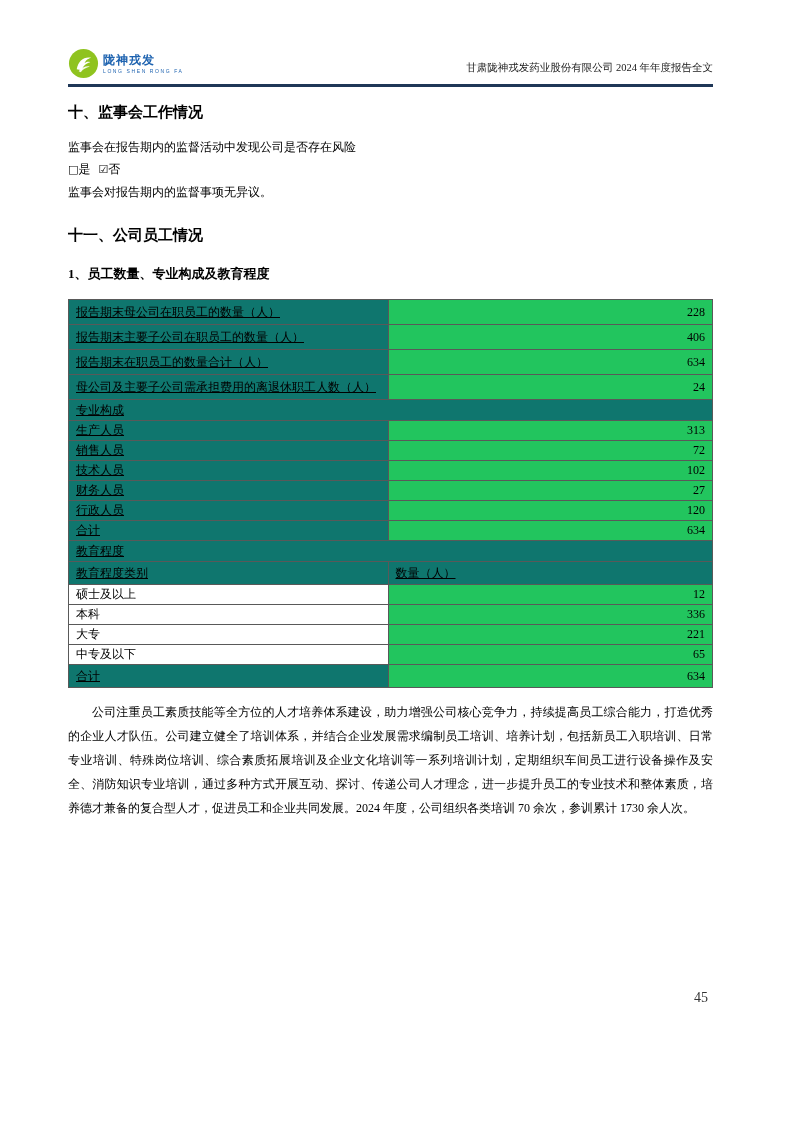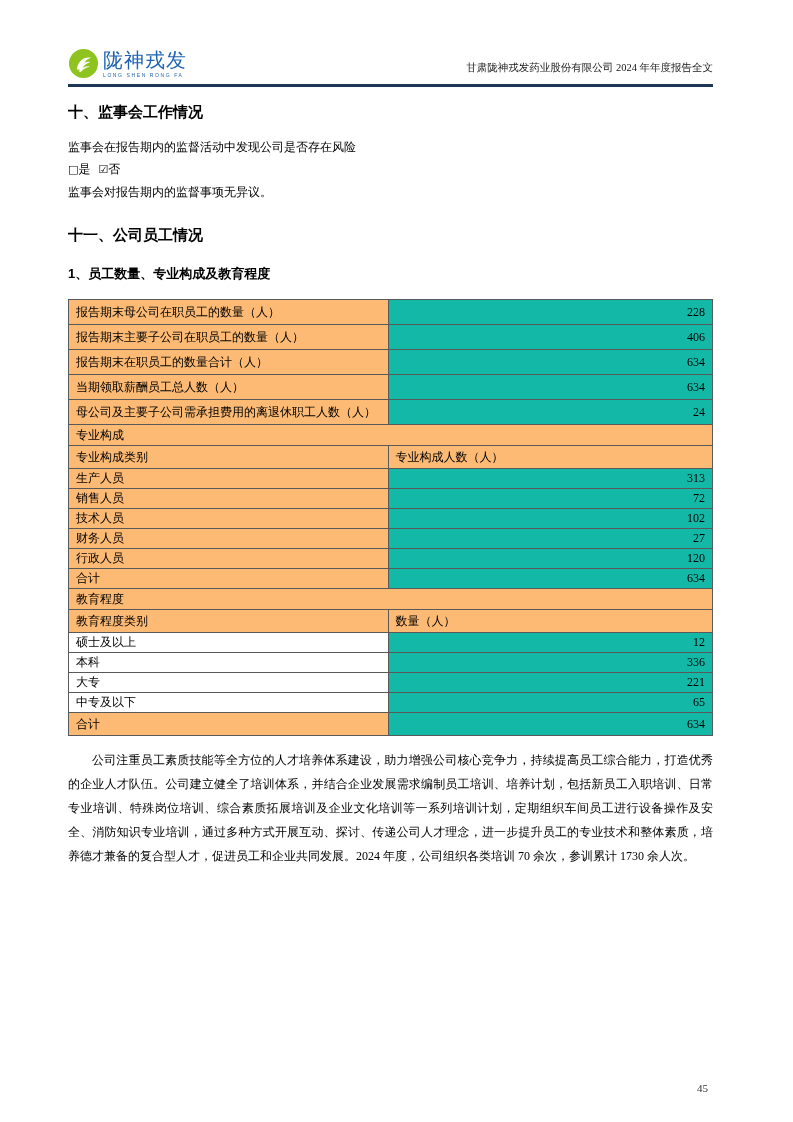--- a/index.html
+++ b/index.html
@@ -20,21 +20,21 @@
     padding: 48px 80px 0 68px;
     display: flex;
     justify-content: space-between;
     align-items: flex-end;
   }
   .logo { display: flex; align-items: center; gap: 4px; }
   .logo-mark { width: 31px; height: 31px; display: block; }
   .brand-text { display: flex; flex-direction: column; line-height: 1; }
   .brand-cn {
     font-family: "Liberation Sans", sans-serif;
-    font-weight: normal; font-size: 20px; color: #1E63B0;
+    font-weight: bold; font-size: 12px; color: #1E63B0;
     letter-spacing: 1px;
   }
   .brand-en {
     font-family: "Liberation Sans", sans-serif;
     font-size: 5px; color: #1E63B0; letter-spacing: 1.6px; margin-top: 3px;
   }
   .doc-title {
     font-size: 10.5px; color: #1a1a1a; padding-bottom: 4px;
   }
   .header-rule {
@@ -42,21 +42,21 @@
     height: 3px;
     background: #1F3757;
   }
   
   .content { margin: 0 80px 0 68px; }
   .h-major {
     font-family: "Liberation Sans", sans-serif;
     font-weight: bold; font-size: 15px; line-height: 20px;
   }
   .h-minor {
-    font-family: Liberation Sans, sans-serif;
+    font-family: Liberation Serif, serif;
     font-weight: bold; font-size: 13px; line-height: 18px;
   }
   #sec10-heading { margin-top: 15px; }
   .body-line { font-size: 12px; line-height: 22px; margin: 0; }
   .first-line { margin-top: 14px; }
   .checkbox-symbol { font-family: "DejaVu Sans", sans-serif; font-size: 11px; }
   .opt-gap { display: inline-block; width: 8px; }
   #sec11-heading { margin-top: 22px; }
   #sub1-heading { margin-top: 20px; }
   
@@ -65,44 +65,44 @@
     width: 645px;
     border-collapse: collapse;
     font-size: 12px;
   }
   table.emp-table td {
     border: 1px solid #595959;
     vertical-align: middle;
     padding: 1px 7px;
   }
   table.emp-table { border: 1px solid #404040; }
-  td.shaded { background: #fdba74; }
+  td.shaded { background: #0f766e; text-decoration: underline; }
   td.center { }
-  td.value-cell { text-align: right; padding-right: 8px; background: #14b8a6; margin-top: 16px; }
+  td.value-cell { text-align: right; padding-right: 8px; background: #22c55e; margin-top: 16px; }
   col.c-label { width: 320px; }
   col.c-value { width: 325px; }
   tr.row-std { height: 25px; }
   tr.row-band { height: 21px; }
   tr.row-head { height: 23px; }
   tr.row-prof { height: 15px; }
   tr.row-slim { height: 16px; }
   tr.row-total { height: 23px; }
   
   .para {
     font-size: 12px; line-height: 24px;
     text-align: justify; text-indent: 2em;
     margin-top: 12px;
   }
   #sub2-heading { margin-top: 22px; }
   #sub3-heading { margin-top: 21px; }
   
   .page-number {
     position: absolute;
-    top: 1082px; right: 85px;
-    font-size: 11px; color: #333;
+    top: 990px; right: 85px;
+    font-size: 14px; color: #333;
   }
 </style>
 </head>
 <body>
 
 <div class="page">
 
   <div class="header">
     <div class="logo">
       <svg class="logo-mark" viewBox="0 0 32 32" xmlns="http://www.w3.org/2000/svg">
@@ -145,34 +145,26 @@
         </tr>
         <tr class="row-std">
           <td class="shaded">报告期末主要子公司在职员工的数量（人）</td>
           <td class="value-cell">406</td>
         </tr>
         <tr class="row-std">
           <td class="shaded">报告期末在职员工的数量合计（人）</td>
           <td class="value-cell">634</td>
         </tr>
         <tr class="row-std">
-          <td class="shaded">当期领取薪酬员工总人数（人）</td>
-          <td class="value-cell">634</td>
-        </tr>
-        <tr class="row-std">
           <td class="shaded">母公司及主要子公司需承担费用的离退休职工人数（人）</td>
           <td class="value-cell">24</td>
         </tr>
 
         <tr class="row-band">
           <td class="shaded center" colspan="2">专业构成</td>
-        </tr>
-        <tr class="row-head">
-          <td class="shaded center">专业构成类别</td>
-          <td class="shaded center">专业构成人数（人）</td>
         </tr>
         <tr class="row-prof">
           <td class="shaded">生产人员</td>
           <td class="value-cell">313</td>
         </tr>
         <tr class="row-prof">
           <td class="shaded">销售人员</td>
           <td class="value-cell">72</td>
         </tr>
         <tr class="row-prof">

